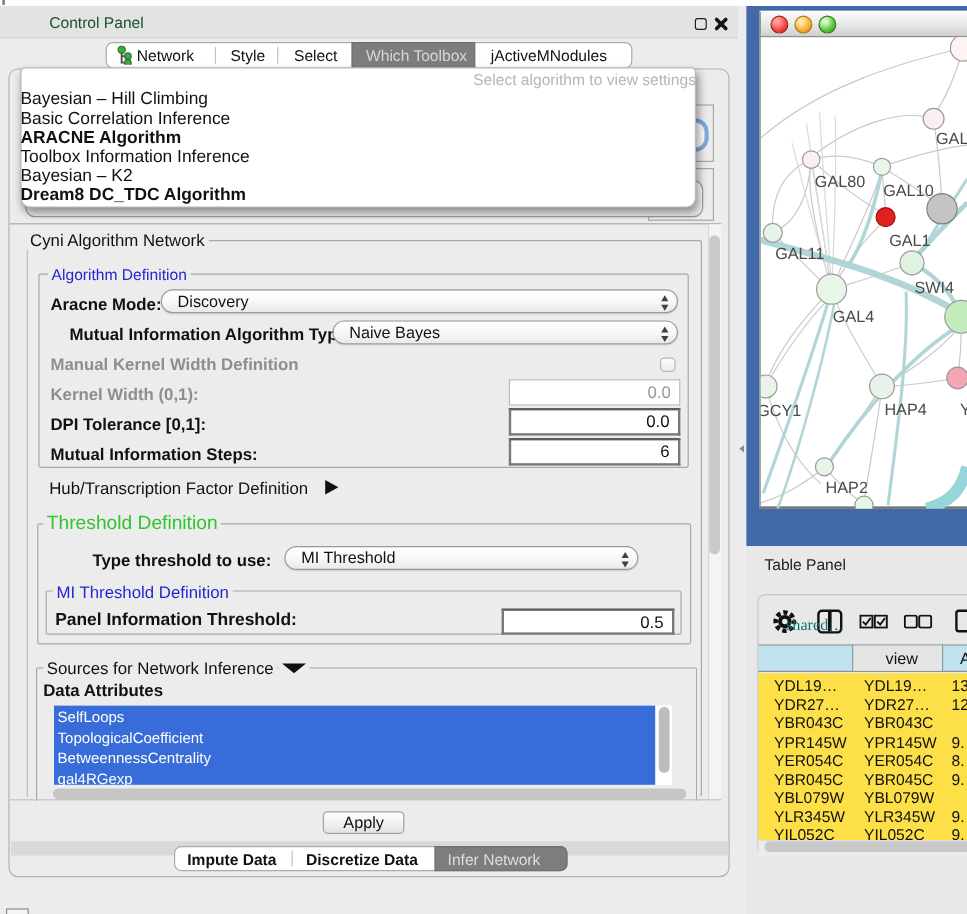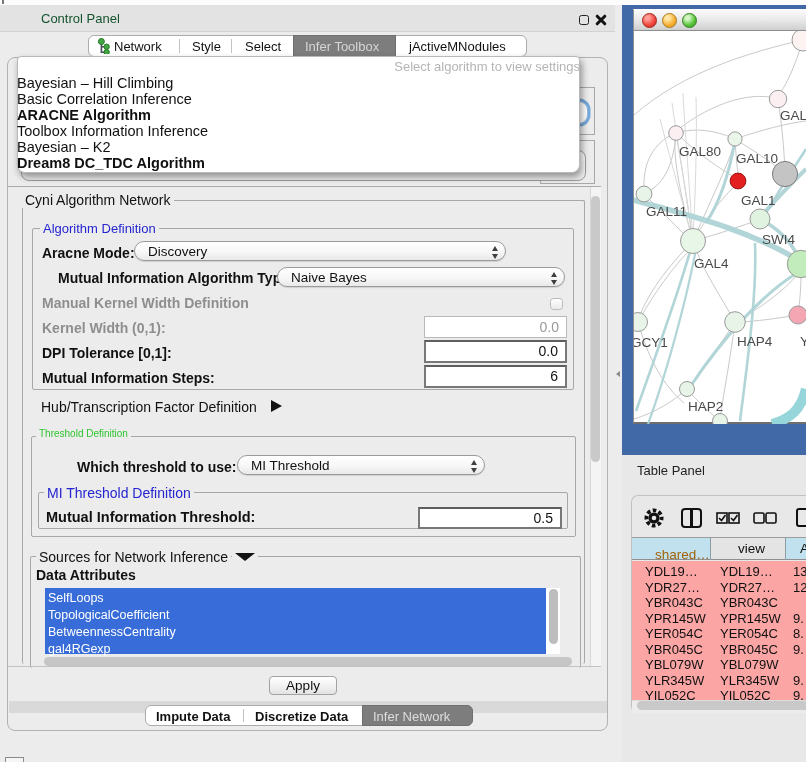--- a/index.html
+++ b/index.html
@@ -45,38 +45,38 @@
 <div class="abs" style="left:231px;top:39px;width:1px;height:14px;background:#c3c3c3;"></div>
 <svg class="abs" style="left:97px;top:38px;" width="14" height="16" viewBox="0 0 14 16">
     <path d="M4.4 4 L4.4 14.2 L10 14.2 M4.4 8.8 L9.5 8.8" stroke="#4d4d5c" stroke-width="1.6" fill="none"></path>
     <circle cx="4.4" cy="3.5" r="3" fill="#44a544" stroke="#1f7a1f" stroke-width="1"></circle>
     <circle cx="9.6" cy="8.8" r="2.7" fill="#44a544" stroke="#1f7a1f" stroke-width="1"></circle>
     <circle cx="9.6" cy="14.2" r="2.7" fill="#44a544" stroke="#1f7a1f" stroke-width="1"></circle>
   </svg>
 <div class="abs" style="left:114px;top:39px;font-size:13px;color:#111;">Network</div>
 <div class="abs" style="left:192px;top:39px;font-size:13px;color:#111;">Style</div>
 <div class="abs" style="left:245px;top:39px;font-size:13px;color:#111;">Select</div>
-<div class="abs" style="left:305px;top:39px;font-size:13px;color:#d6d6d6;">Infer Toolbox</div>
+<div class="abs" style="left:305px;top:39px;font-size:13px;color:#d6d6d6;">Which Toolbox</div>
 <div class="abs" style="left:409px;top:39px;font-size:13px;color:#111;">jActiveMNodules</div>
 
 <div class="abs" style="left:540px;top:87px;width:55px;height:48px;border:1px solid #a8a8a8;background:#ececec;"></div>
 <div class="abs" style="left:532px;top:101px;width:56px;height:23px;border-radius:9px;background:#fff;border:1px solid #9ab8d8;box-shadow:0 0 0 2.5px #74a9dc;"></div>
 <div class="abs" style="left:540px;top:140px;width:55px;height:44px;border:1px solid #a8a8a8;background:#ececec;"></div>
 <div class="abs" style="left:21px;top:150px;width:565px;height:31px;border:1px solid #9d9d9d;border-radius:8px;background:linear-gradient(#fff,#ececec);"></div>
 
 <div class="abs" style="left:8px;top:186px;width:593px;height:1px;background:#ababab;"></div>
 
 <div class="gbox" style="left:22px;top:200px;width:563px;height:464px;border-bottom:none;"></div>
 <div class="gtitle" style="left:22px;top:192px;color:#111;font-size:14px;">Cyni Algorithm Network</div>
 
 <div class="gbox" style="left:32px;top:228px;width:542px;height:162px;"></div>
 <div class="gtitle" style="left:40px;top:221px;color:#2525d2;">Algorithm Definition</div>
 
 <div class="lbl abs" style="left:42px;top:245px;">Aracne Mode:</div>
-<div class="combo" style="left:134px;top:241px;width:372px;height:20px;">
+<div class="combo" style="left:134px;top:241px;width:431px;height:20px;">
   <span class="ct">Discovery</span>
   <span class="arr up" style="right:7px;top:3.5px;"></span>
     <span class="arr dn" style="right:7px;top:12px;"></span>
 </div>
 
 <div class="lbl abs" style="left:42px;top:270px;padding-left:16px;">Mutual Information Algorithm Type:</div>
 <div class="combo" style="left:277px;top:267px;width:288px;height:20px;">
   <span class="ct">Naive Bayes</span>
   <span class="arr up" style="right:7px;top:3.5px;"></span>
     <span class="arr dn" style="right:7px;top:12px;"></span>
@@ -91,32 +91,32 @@
 <div class="lbl abs" style="left:42px;top:345px;">DPI Tolerance [0,1]:</div>
 <div class="tfield b2" style="left:424px;top:340px;width:143px;height:23px;line-height:19px;padding-right:7px;">0.0</div>
 
 <div class="lbl abs" style="left:42px;top:370px;">Mutual Information Steps:</div>
 <div class="tfield b2" style="left:424px;top:365px;width:143px;height:23px;line-height:19px;padding-right:7px;">6</div>
 
 <div class="abs" style="left:41px;top:399px;font-size:14px;color:#111;">Hub/Transcription Factor Definition</div>
 <div class="abs" style="left:271px;top:400px;width:0;height:0;border-top:6.5px solid transparent;border-bottom:6.5px solid transparent;border-left:11px solid #111;"></div>
 
 <div class="gbox" style="left:31px;top:436px;width:545px;height:101px;"></div>
-<div class="gtitle" style="left:36px;top:428px;color:#2ec52e;font-size:10px;">Threshold Definition</div>
-
-<div class="lbl abs" style="left:77px;top:459px;">Which threshold to use:</div>
-<div class="combo" style="left:237px;top:455px;width:248px;height:20px;text-align:right;">
+<div class="gtitle" style="left:36px;top:428px;color:#2ec52e;font-size:16px;">Threshold Definition</div>
+
+<div class="lbl abs" style="left:77px;top:459px;">Type threshold to use:</div>
+<div class="combo" style="left:237px;top:455px;width:295px;height:20px;text-align:right;">
   <span class="ct">MI Threshold</span>
   <span class="arr up" style="right:7px;top:3.5px;"></span>
     <span class="arr dn" style="right:7px;top:12px;"></span>
 </div>
 
 <div class="gbox" style="left:38px;top:492px;width:530px;height:37px;"></div>
 <div class="gtitle" style="left:44px;top:485px;color:#2525d2;font-size:14px;">MI Threshold Definition</div>
-<div class="lbl abs" style="left:46px;top:509px;font-size:14.5px;">Mutual Information Threshold:</div>
+<div class="lbl abs" style="left:46px;top:509px;font-size:14.5px;">Panel Information Threshold:</div>
 <div class="tfield b2" style="left:418px;top:507px;width:144px;height:22px;line-height:18px;padding-right:7px;">0.5</div>
 
 <div class="gbox" style="left:30px;top:556px;width:551px;height:112px;border-bottom:none;"></div>
 <div class="abs gtitle" style="left:36px;top:549px;color:#111;font-size:14px;">Sources for Network Inference</div>
 <div class="abs" style="left:232px;top:551px;width:26px;height:12px;background:#ececec;"></div>
 <div class="abs" style="left:235px;top:553px;width:0;height:0;border-left:10px solid transparent;border-right:10px solid transparent;border-top:8px solid #111;"></div>
 <div class="lbl abs" style="left:36px;top:567px;">Data Attributes</div>
 
 <div class="abs" style="left:45px;top:588px;width:515px;height:66px;background:#fff;"></div>
 <div class="abs" style="left:45px;top:588px;width:501px;height:66px;background:#386cd8;"></div>
@@ -258,24 +258,24 @@
 <svg class="abs" style="left:753px;top:512px;" width="24" height="12" viewBox="0 0 24 12">
   <rect x="1" y="1" width="10" height="10" rx="1.5" fill="none" stroke="#111" stroke-width="1.6"></rect>
   <rect x="13" y="1" width="10" height="10" rx="1.5" fill="none" stroke="#111" stroke-width="1.6"></rect>
 </svg>
 <div class="abs" style="left:796px;top:508px;width:14px;height:19px;border:2.6px solid #111;border-radius:3px;"></div>
 
 <div class="abs" style="left:632px;top:537px;width:174px;height:23px;background:#c2e1ef;border-top:1px solid #9c9c9c;border-bottom:1px solid #8f8f8f;"></div>
 <div class="abs" style="left:711px;top:538px;width:74px;height:21px;background:#e4e4e4;"></div>
 <div class="abs" style="left:710px;top:537px;width:1px;height:23px;background:#8d9da5;"></div>
 <div class="abs" style="left:785px;top:537px;width:1px;height:23px;background:#8d9da5;"></div>
-<div class="abs" style="left:655px;top:547px;font-size:13.5px;color:#a16207;">shared…</div>
+<div class="abs" style="left:655px;top:513px;font-size:13.5px;color:#0f766e;font-family:Liberation Serif, serif;">shared…</div>
 <div class="abs" style="left:738px;top:541px;font-size:13.5px;color:#111;">view</div>
 <div class="abs" style="left:800px;top:541px;font-size:13.5px;color:#111;">A</div>
 
-<div class="abs" style="left:632px;top:561px;width:174px;height:139px;background:#fca5a5;overflow:hidden;">
+<div class="abs" style="left:632px;top:561px;width:174px;height:139px;background:#fde047;overflow:hidden;">
   <div style="position:absolute;left:13px;top:3px;font-size:13px;color:#111;line-height:15.5px;white-space:nowrap;">YDL19…<br>YDR27…<br>YBR043C<br>YPR145W<br>YER054C<br>YBR045C<br>YBL079W<br>YLR345W<br>YIL052C</div>
   <div style="position:absolute;left:88px;top:3px;font-size:13px;color:#111;line-height:15.5px;white-space:nowrap;">YDL19…<br>YDR27…<br>YBR043C<br>YPR145W<br>YER054C<br>YBR045C<br>YBL079W<br>YLR345W<br>YIL052C</div>
   <div style="position:absolute;left:161px;top:3px;font-size:13px;color:#111;line-height:15.5px;white-space:nowrap;">13<br>12<br>&nbsp;<br>9.<br>8.<br>9.<br>&nbsp;<br>9.<br>9.</div>
 </div>
 
 <div class="abs" style="left:632px;top:700px;width:174px;height:13px;background:#ececec;border-top:1px solid #dcdcdc;"></div>
 <div class="abs" style="left:637px;top:701px;width:169px;height:9px;background:#c9c9c9;border-radius:4.5px 0 0 4.5px;"></div>
 
 </body></html>

